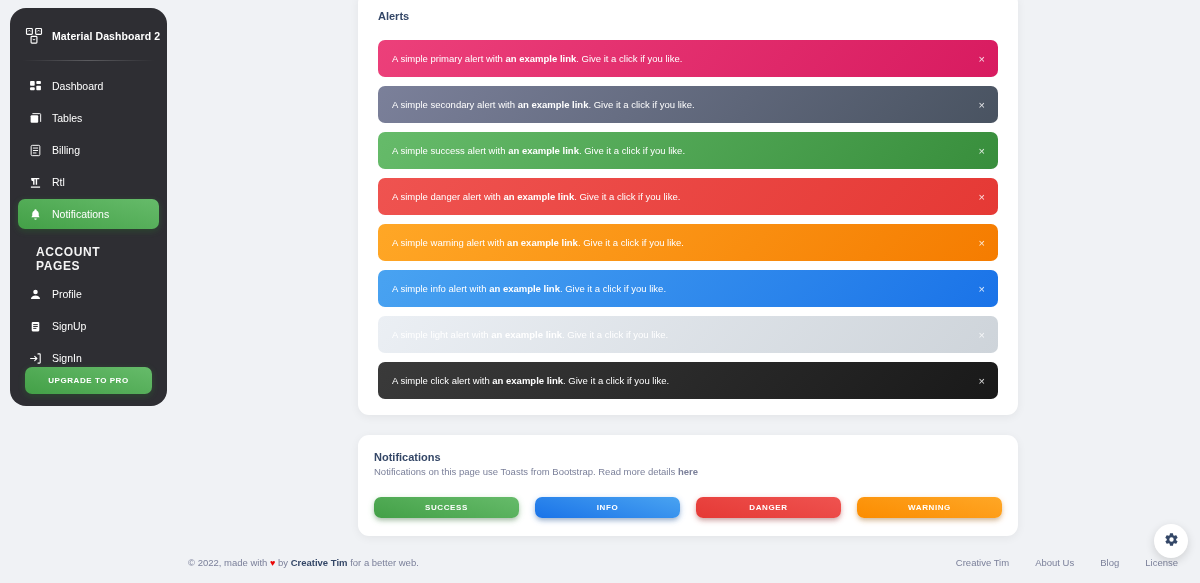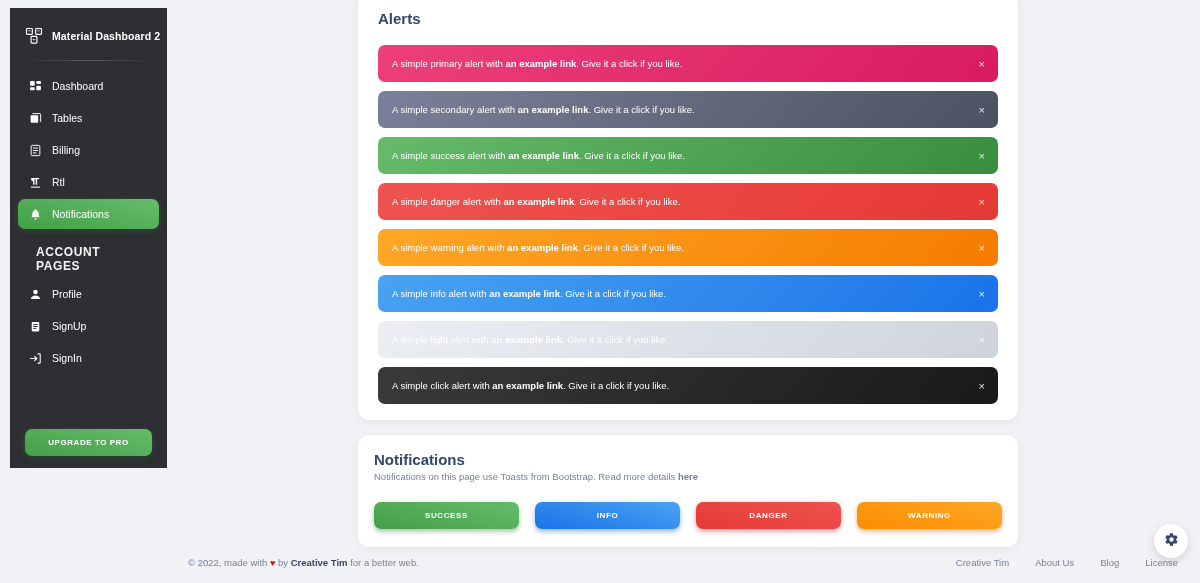--- a/index.html
+++ b/index.html
@@ -7,23 +7,23 @@
     width: 1200px; height: 583px;
     font-family: "Liberation Sans", sans-serif;
     background: #f0f2f5;
     overflow: hidden;
   }
   body { position: relative; }
 
   
   #sidebar {
     position: absolute; left: 10px; top: 8px;
-    width: 157px; height: 460px;
+    width: 157px; height: 398px;
     background: #2e2e33;
-    border-radius: 0;
+    border-radius: 16px;
     color: #fff;
     overflow: hidden;
   }
   #brand {
     display: flex; align-items: center; gap: 8px;
     padding: 18px 14px 10px 14px;
   }
   #brand .logo-mark {
     width: 20px; height: 20px; flex: 0 0 20px;
     position: relative;
@@ -75,21 +75,21 @@
   }
   .card {
     background: #fff; border-radius: 11px;
     box-shadow: 0 2px 10px rgba(0,0,0,.06);
   }
   #alerts-card {
     position: absolute; left: 183px; top: -8px;
     width: 660px; padding: 18px 10px 16px 10px;
   }
   .card-title {
-    font-size: 15px; font-weight: bold; color: #344767;
+    font-size: 11px; font-weight: bold; color: #344767;
     padding: 0 10px 4px 10px;
   }
   .alerts-list { padding: 14px 10px 0 10px; }
 
   .alert {
     position: relative;
     height: 37px;
     border-radius: 7px;
     margin-bottom: 9px;
     display: flex; align-items: center;
@@ -122,21 +122,21 @@
   }
   #notif-card .card-title { padding: 0 0 3px 0; }
   #notif-desc {
     font-size: 9.5px; color: #7b809a; padding-bottom: 0;
   }
   #notif-desc a { color: #7b809a; font-weight: bold; text-decoration: none; }
   #notif-buttons {
     display: flex; gap: 16px; margin-top: 20px;
   }
   .toast-btn {
-    flex: 1 1 0; height: 27px;
+    flex: 1 1 0; height: 21px;
     border: none; border-radius: 7px;
     color: #fff; font-size: 8px; font-weight: bold; letter-spacing: .6px;
     font-family: "Liberation Sans", sans-serif; cursor: pointer;
   }
   .toast-btn.success { background: linear-gradient(195deg, #66BB6A 0%, #43A047 100%); box-shadow: 0 3px 5px -1px rgba(0,0,0,.2), 0 2px 6px 0 rgba(76,175,80,.3); }
   .toast-btn.info    { background: linear-gradient(195deg, #49a3f1 0%, #1A73E8 100%); box-shadow: 0 3px 5px -1px rgba(0,0,0,.2), 0 2px 6px 0 rgba(26,115,232,.3); }
   .toast-btn.warning { background: linear-gradient(195deg, #FFA726 0%, #FB8C00 100%); box-shadow: 0 3px 5px -1px rgba(0,0,0,.2), 0 2px 6px 0 rgba(251,140,0,.3); }
   .toast-btn.danger  { background: linear-gradient(195deg, #EF5350 0%, #E53935 100%); box-shadow: 0 3px 5px -1px rgba(0,0,0,.2), 0 2px 6px 0 rgba(229,57,53,.3); }
 
   

